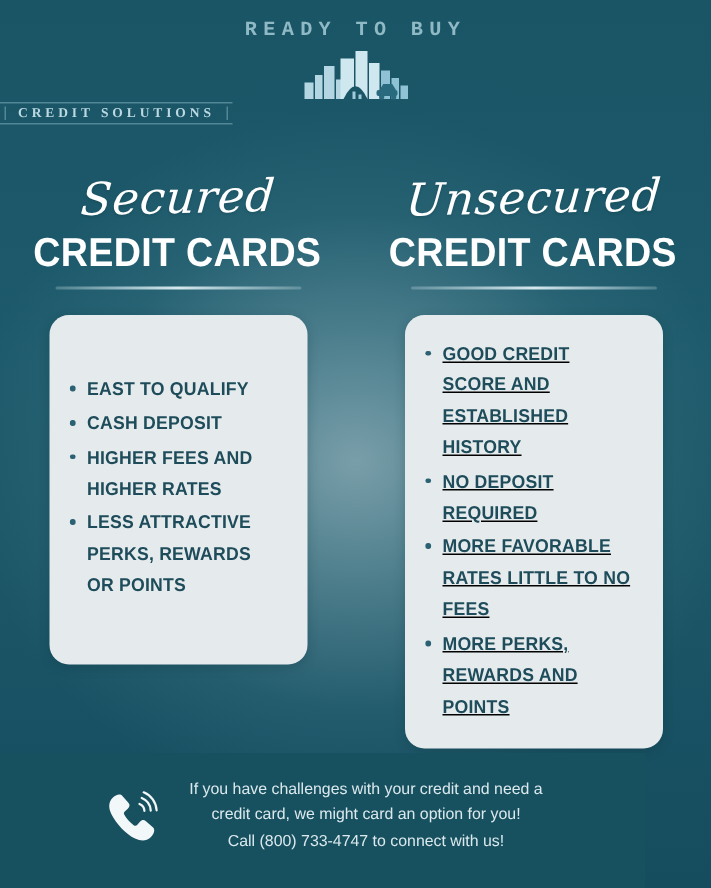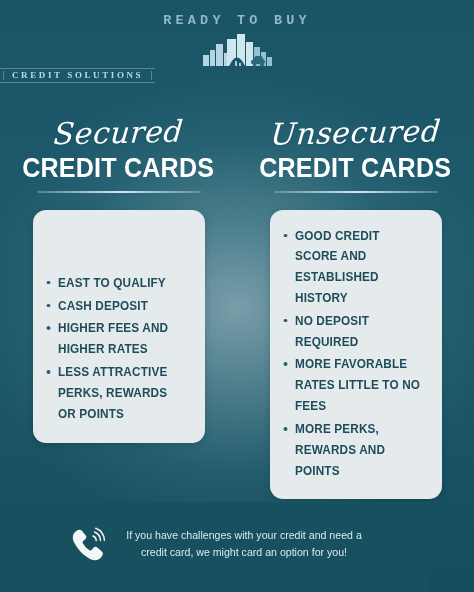--- a/index.html
+++ b/index.html
@@ -126,23 +126,23 @@
   .card {
     margin-top: 17px;
     width: 172px;
     min-height: 233px;
     box-sizing: border-box;
     background: #e5ebed;
     border-radius: 13px;
     padding: 16px 10px 16px 8px;
     box-shadow: 0 2px 7px rgba(8,40,50,0.22);
     display: flex;
-    align-items: flex-end;
-  }
-  .card.right { align-items: flex-start; }
+    align-items: center;
+  }
+  .card.right { align-items: flex-start; text-decoration: underline; }
 
   ul.bullets {
     margin: 0;
     padding: 0 0 0 17px;
     list-style: none;
     width: 100%;
   }
   ul.bullets li {
     position: relative;
     font-family: "Liberation Sans Narrow", "Liberation Sans", sans-serif;
@@ -286,16 +286,17 @@
         <g stroke="#f2f7f9" fill="none" stroke-linecap="round">
           <path d="M25.0 12.0 a5.2 5.2 0 0 1 3.3 4.6" stroke-width="1.5"></path>
           <path d="M26.5 8.0 a9.6 9.6 0 0 1 6.0 8.4" stroke-width="1.5"></path>
           <path d="M27.8 4.2 a13.8 13.8 0 0 1 8.6 12.0" stroke-width="1.5"></path>
         </g>
       </svg>
     </div>
     <div class="footer-text">
       <div>If you have challenges with your credit and need a</div>
       <div>credit card, we might card an option for you!</div>
+      <div>Call (800) 733-4747 to connect with us!</div>
     </div>
   </div>
 
 </div>
 
 </body></html>

